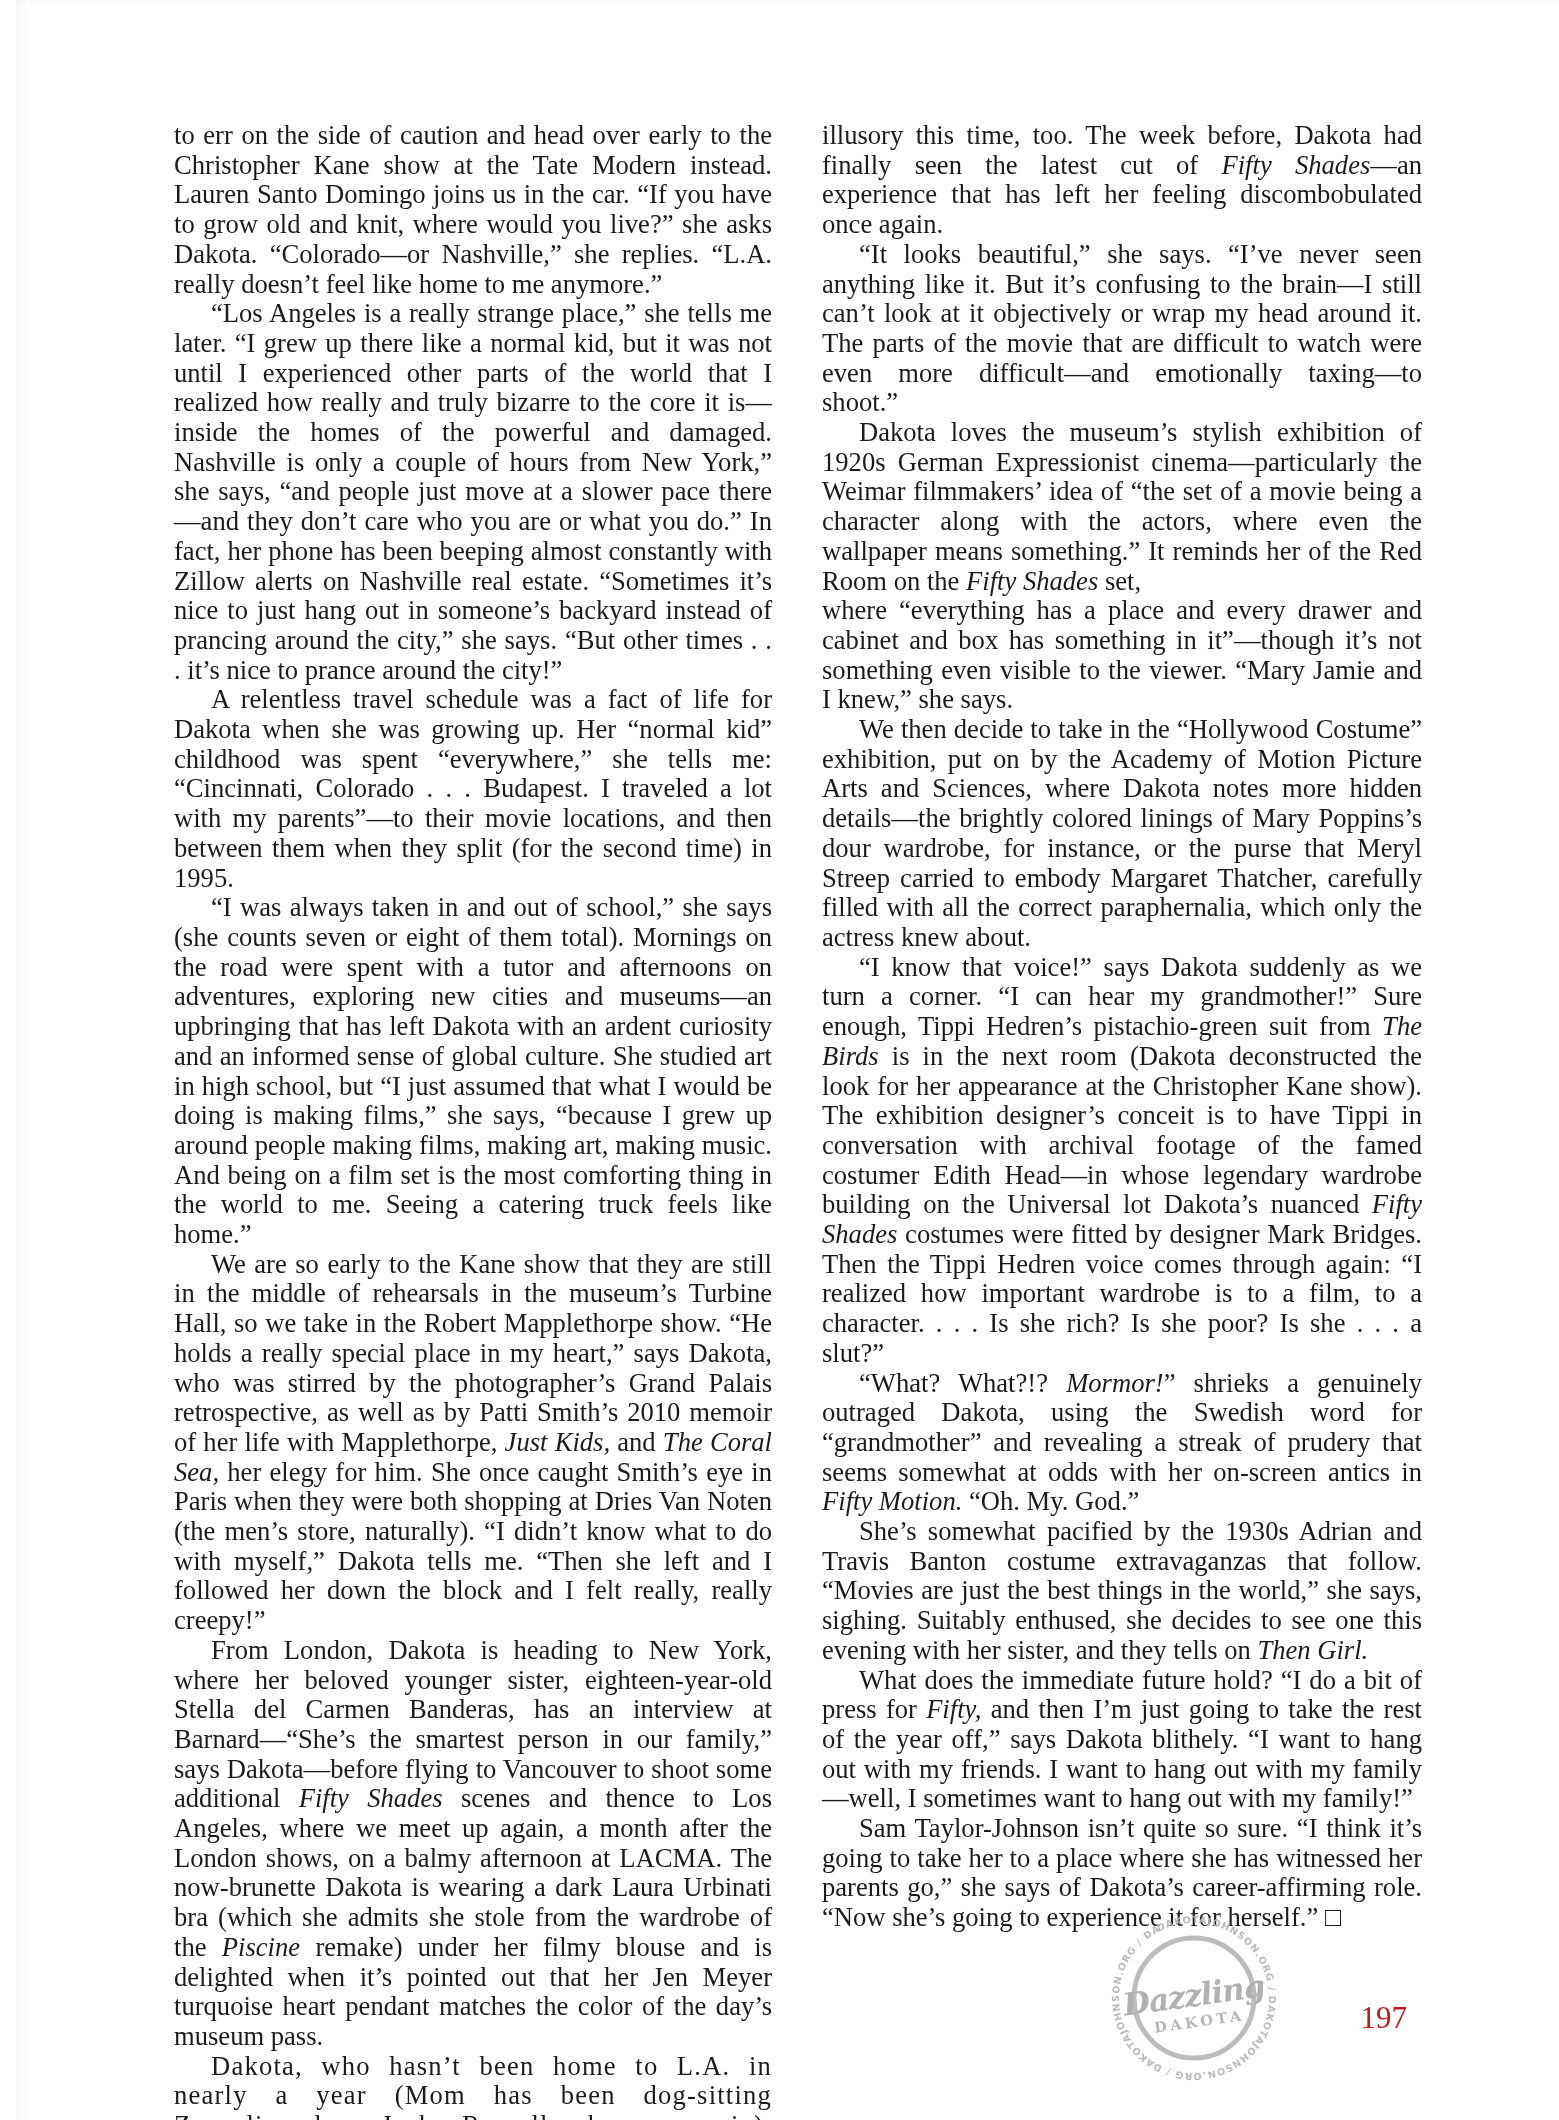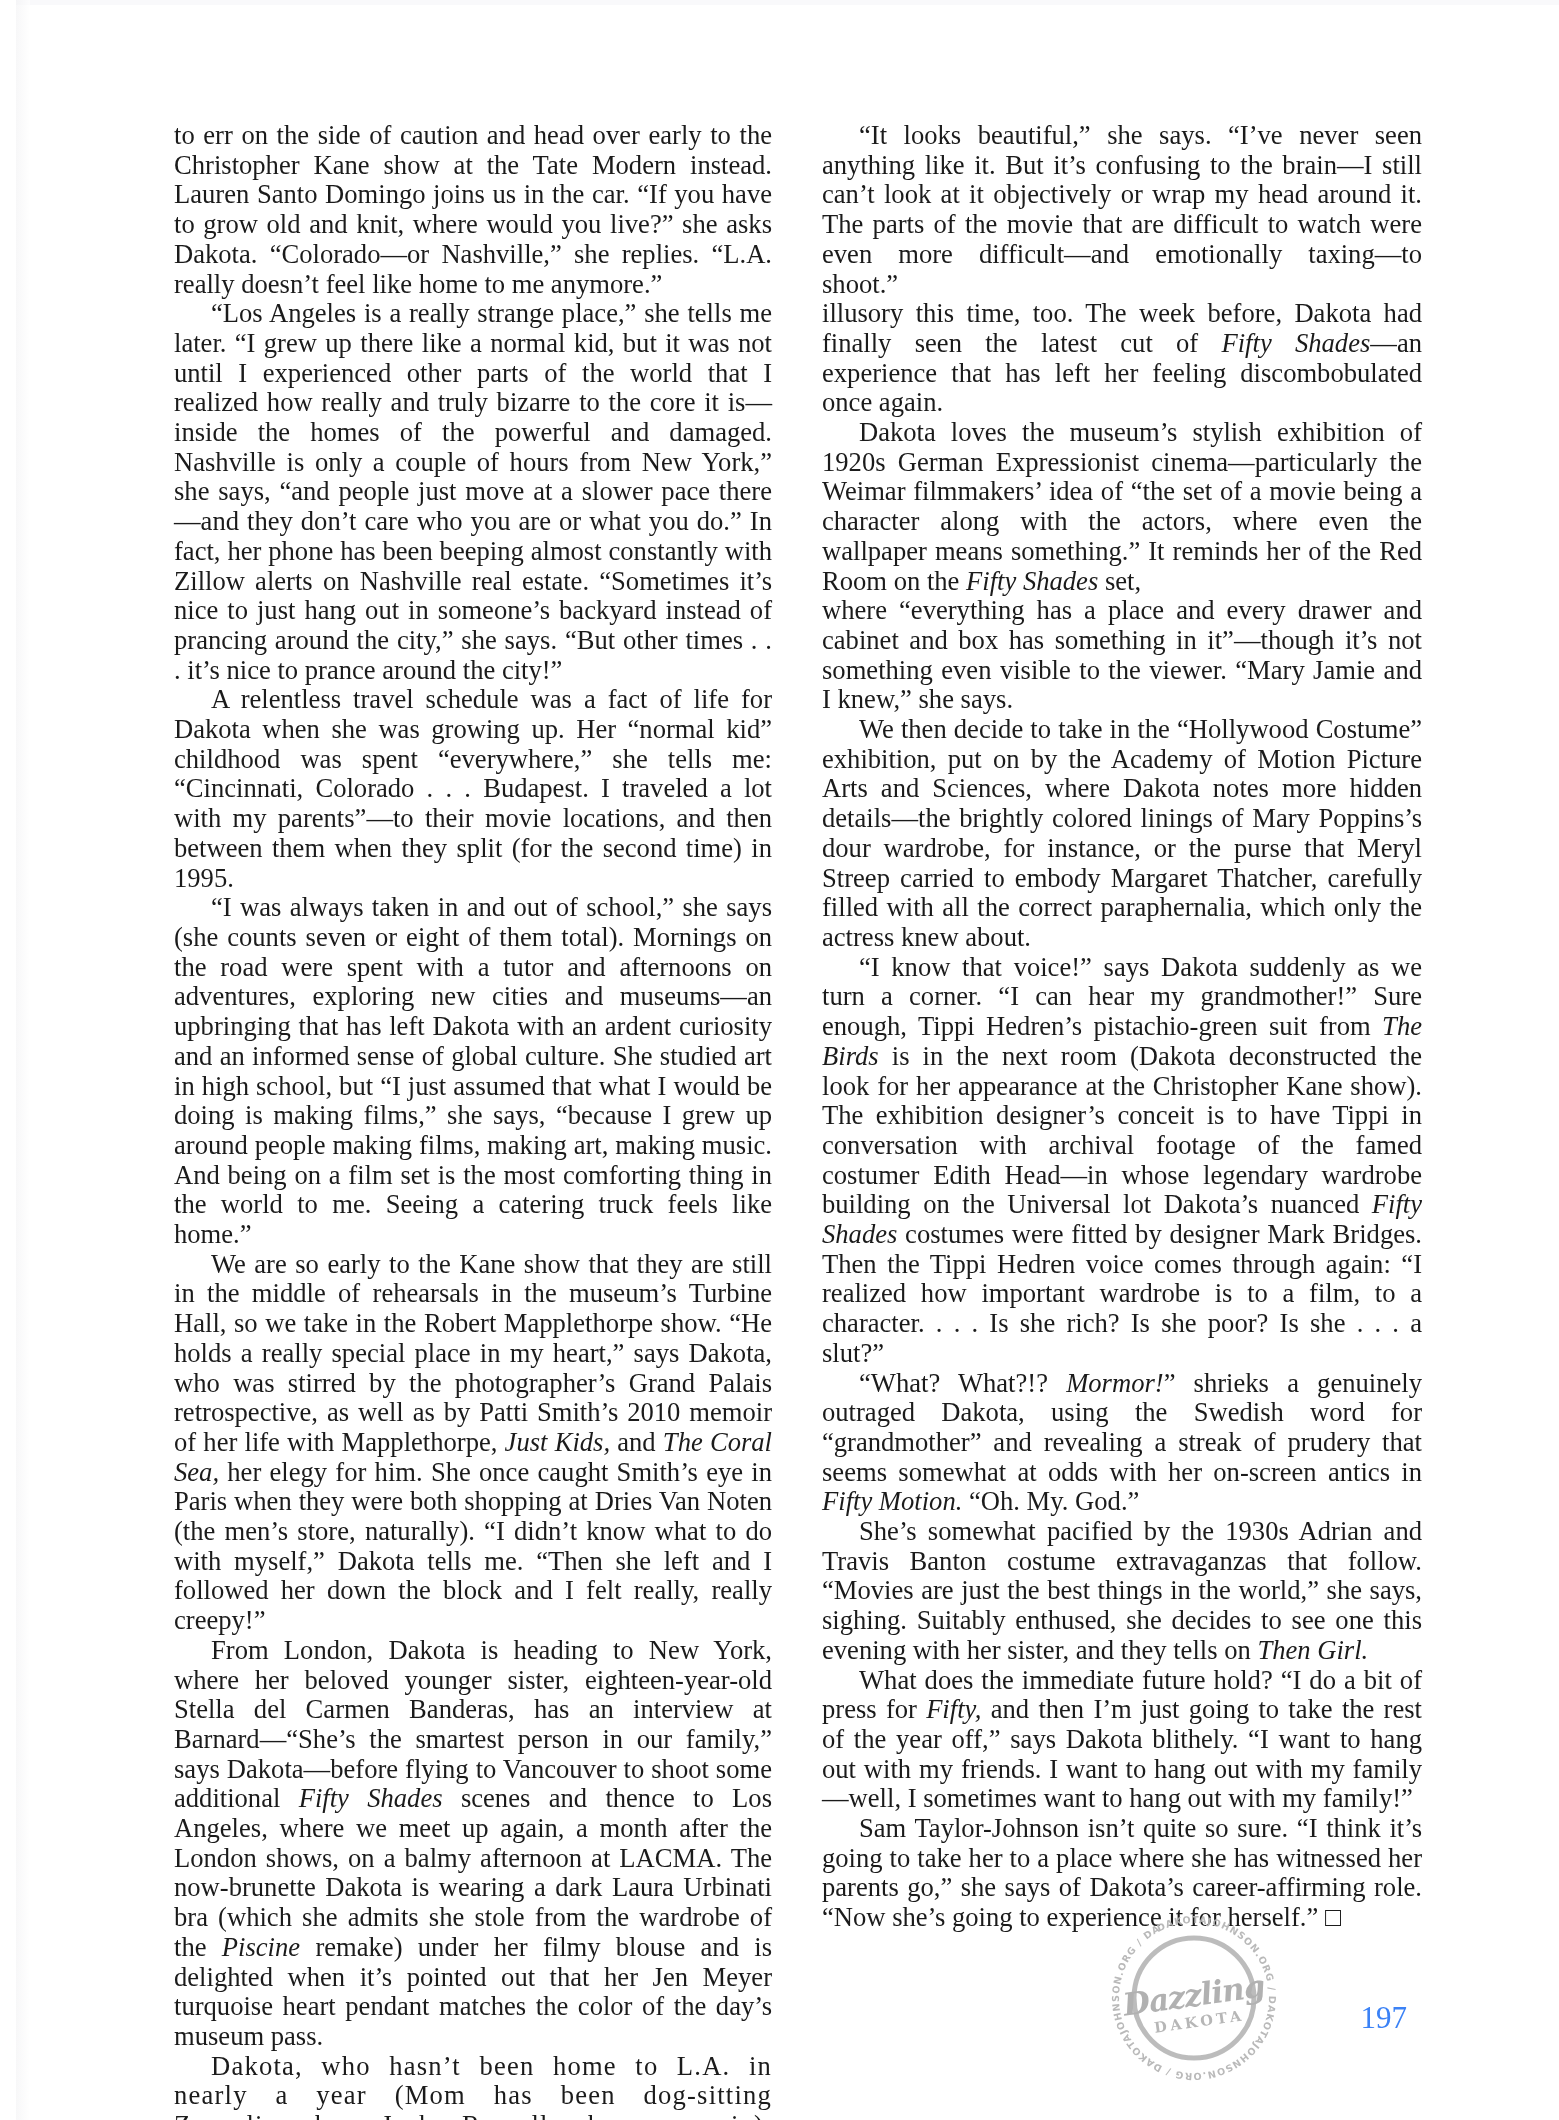--- a/index.html
+++ b/index.html
@@ -36,21 +36,21 @@
     font-family:"Liberation Serif", serif;
     font-size:54px; line-height:57px; letter-spacing:-1px;
     color:#141414; white-space:nowrap; text-align:left;
     transform:scaleX(0.83); transform-origin:left center;
   }
   .pq-line.first { margin-left:-24px; }
 
   .page-num {
     position:absolute; right:152px; top:2000px;
     font-family:"Liberation Serif", serif;
-    font-size:31px; color:#3b82f6;
+    font-size:31px; color:#b91c1c;
   }
 
   .stamp { position:absolute; left:1090px; top:1910px; width:176px; height:176px; opacity:.92; }
   .stamp .ring-text {
     font-family:"DejaVu Sans", sans-serif;
     font-size:9.6px; font-weight:bold; letter-spacing:1px;
     fill:#b4b4b4;
   }
   .stamp .script {
     font-family:"DejaVu Serif", serif;
@@ -75,22 +75,22 @@
       <p class="para indent"><span>“Los Angeles is a really strange place,” she tells me later. “I grew up there like a normal kid, but it was not until I experienced other parts of the world that I realized how really and truly bizarre to the core it is—inside the homes of the powerful and damaged. Nashville is only a couple of hours from New York,” she says, “and people just move at a slower pace there—and they don’t care who you are or what you do.” In fact, her phone has been beeping almost constantly with Zillow alerts on Nashville real estate. “Sometimes it’s nice to just hang out in someone’s backyard instead of prancing around the city,” she says. “But other times . . . it’s nice to prance around the city!”</span></p>
       <p class="para indent"><span>A relentless travel schedule was a fact of life for Dakota when she was growing up. Her “normal kid” childhood was spent “everywhere,” she tells me: “Cincinnati, Colorado . . . Budapest. I traveled a lot with my parents”—to their movie locations, and then between them when they split (for the second time) in 1995.</span></p>
       <p class="para indent"><span>“I was always taken in and out of school,” she says (she counts seven or eight of them total). Mornings on the road were spent with a tutor and afternoons on adventures, exploring new cities and museums—an upbringing that has left Dakota with an ardent curiosity and an informed sense of global culture. She studied art in high school, but “I just assumed that what I would be doing is making films,” she says, “because I grew up around people making films, making art, making music. And being on a film set is the most comforting thing in the world to me. Seeing a catering truck feels like home.”</span></p>
       <p class="para indent"><span>We are so early to the Kane show that they are still in the middle of rehearsals in the museum’s Turbine Hall, so we take in the Robert Mapplethorpe show. “He holds a really special place in my heart,” says Dakota, who was stirred by the photographer’s Grand Palais retrospective, as well as by Patti Smith’s 2010 memoir of her life with Mapplethorpe, </span><i>Just Kids,</i><span> and </span><i>The Coral Sea,</i><span> her elegy for him. She once caught Smith’s eye in Paris when they were both shopping at Dries Van Noten (the men’s store, naturally). “I didn’t know what to do with myself,” Dakota tells me. “Then she left and I followed her down the block and I felt really, really creepy!”</span></p>
       <p class="para indent"><span>From London, Dakota is heading to New York, where her beloved younger sister, eighteen-year-old Stella del Carmen Banderas, has an interview at Barnard—“She’s the smartest person in our family,” says Dakota—before flying to Vancouver to shoot some additional </span><i>Fifty Shades</i><span> scenes and thence to Los Angeles, where we meet up again, a month after the London shows, on a balmy afternoon at LACMA. The now-brunette Dakota is wearing a dark Laura Urbinati bra (which she admits she stole from the wardrobe of the </span><i>Piscine</i><span> remake) under her filmy blouse and is delighted when it’s pointed out that her Jen Meyer turquoise heart pendant matches the color of the day’s museum pass.</span></p>
       <p class="para indent loose"><span>Dakota, who hasn’t been home to L.A. in nearly a year (Mom has been dog-sitting Zeppelin, her Jack Russell–schnauzer mix), seems serene and collected after the disorienting London adventure—but the calm is</span></p>
     </div>
 
   <div class="col col-right">
     <div>
+        <p class="para"><span>illusory this time, too. The week before, Dakota had finally seen the latest cut of </span><i>Fifty Shades</i><span>—an experience that has left her feeling discombobulated once again.</span></p>
         <p class="para indent"><span>“It looks beautiful,” she says. “I’ve never seen anything like it. But it’s confusing to the brain—I still can’t look at it objectively or wrap my head around it. The parts of the movie that are difficult to watch were even more difficult—and emotionally taxing—to shoot.”</span></p>
-        <p class="para"><span>illusory this time, too. The week before, Dakota had finally seen the latest cut of </span><i>Fifty Shades</i><span>—an experience that has left her feeling discombobulated once again.</span></p>
         <p class="para indent"><span>Dakota loves the museum’s stylish exhibition of 1920s German Expressionist cinema—particularly the Weimar filmmakers’ idea of “the set of a movie being a character along with the actors, where even the wallpaper means something.” It reminds her of the Red Room on the </span><i>Fifty Shades</i><span> set,</span></p>
       </div>
 
 
     <div>
         <p class="para"><span>where “everything has a place and every drawer and cabinet and box has something in it”—though it’s not something even visible to the viewer. “Mary Jamie and I knew,” she says.</span></p>
         <p class="para indent"><span>We then decide to take in the “Hollywood Costume” exhibition, put on by the Academy of Motion Picture Arts and Sciences, where Dakota notes more hidden details—the brightly colored linings of Mary Poppins’s dour wardrobe, for instance, or the purse that Meryl Streep carried to embody Margaret Thatcher, carefully filled with all the correct paraphernalia, which only the actress knew about.</span></p>
         <p class="para indent"><span>“I know that voice!” says Dakota suddenly as we turn a corner. “I can hear my grandmother!” Sure enough, Tippi Hedren’s pistachio-green suit from </span><i>The Birds</i><span> is in the next room (Dakota deconstructed the look for her appearance at the Christopher Kane show). The exhibition designer’s conceit is to have Tippi in conversation with archival footage of the famed costumer Edith Head—in whose legendary wardrobe building on the Universal lot Dakota’s nuanced </span><i>Fifty Shades</i><span> costumes were fitted by designer Mark Bridges. Then the Tippi Hedren voice comes through again: “I realized how important wardrobe is to a film, to a character. . . . Is she rich? Is she poor? Is she . . . a slut?”</span></p>
         <p class="para indent"><span>“What? What?!? </span><i>Mormor!</i><span>” shrieks a genuinely outraged Dakota, using the Swedish word for “grandmother” and revealing a streak of prudery that seems somewhat at odds with her on-screen antics in </span><i>Fifty Motion.</i><span> “Oh. My. God.”</span></p>
         <p class="para indent"><span>She’s somewhat pacified by the 1930s Adrian and Travis Banton costume extravaganzas that follow. “Movies are just the best things in the world,” she says, sighing. Suitably enthused, she decides to see one this evening with her sister, and they tells on </span><i>Then Girl.</i></p>

